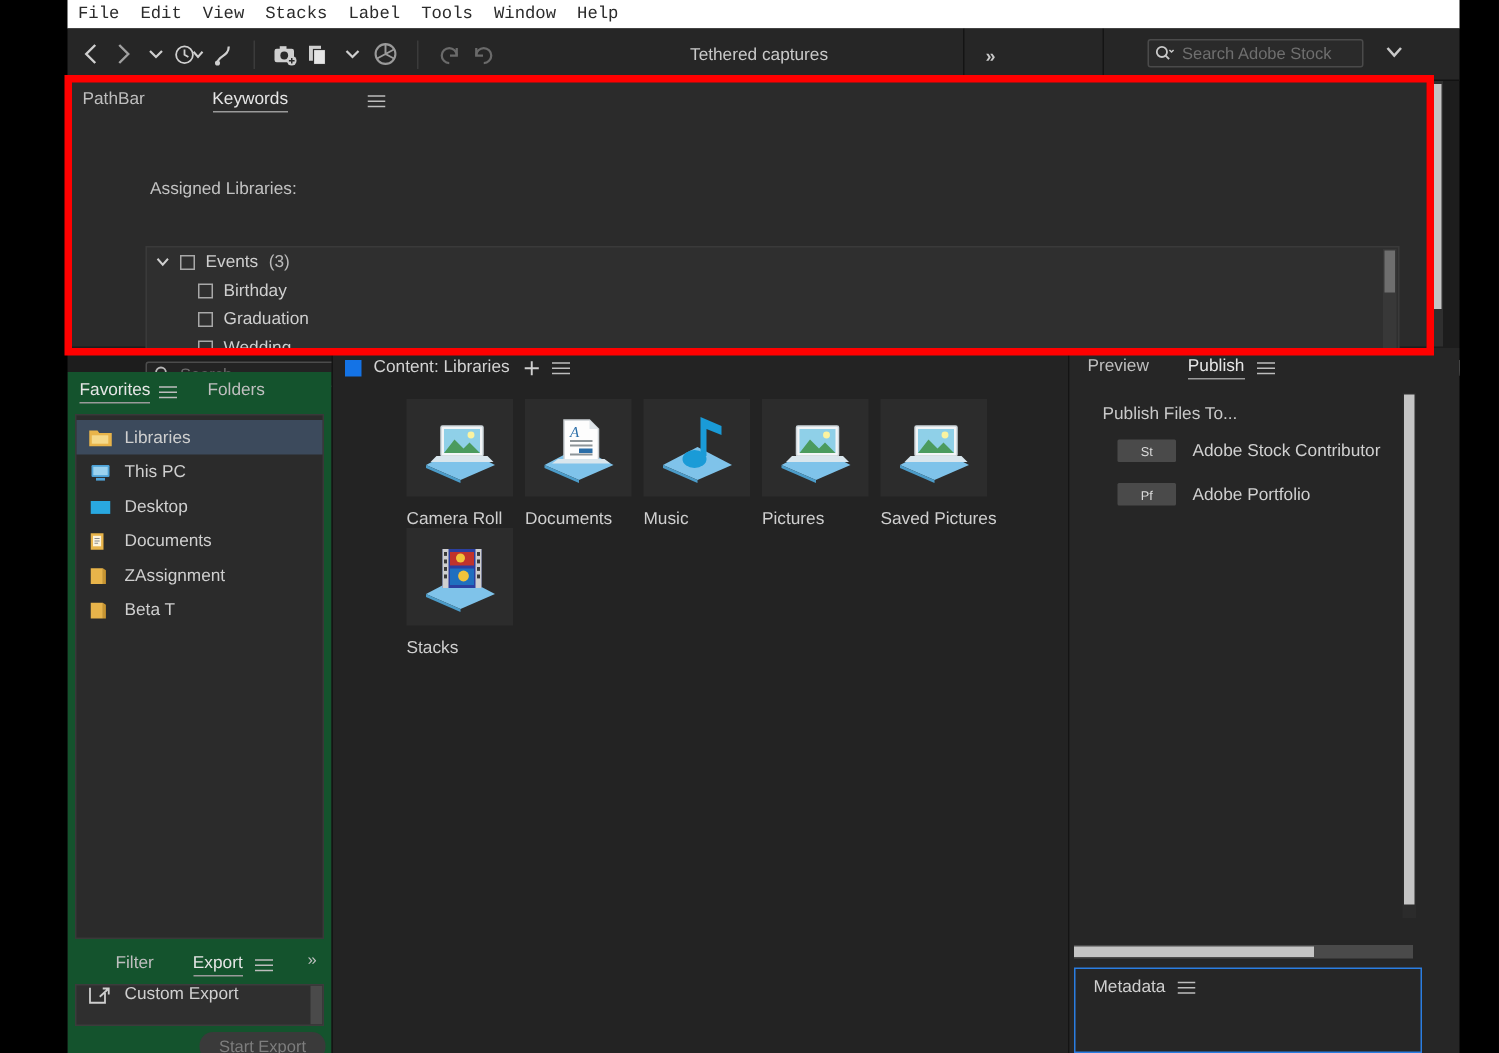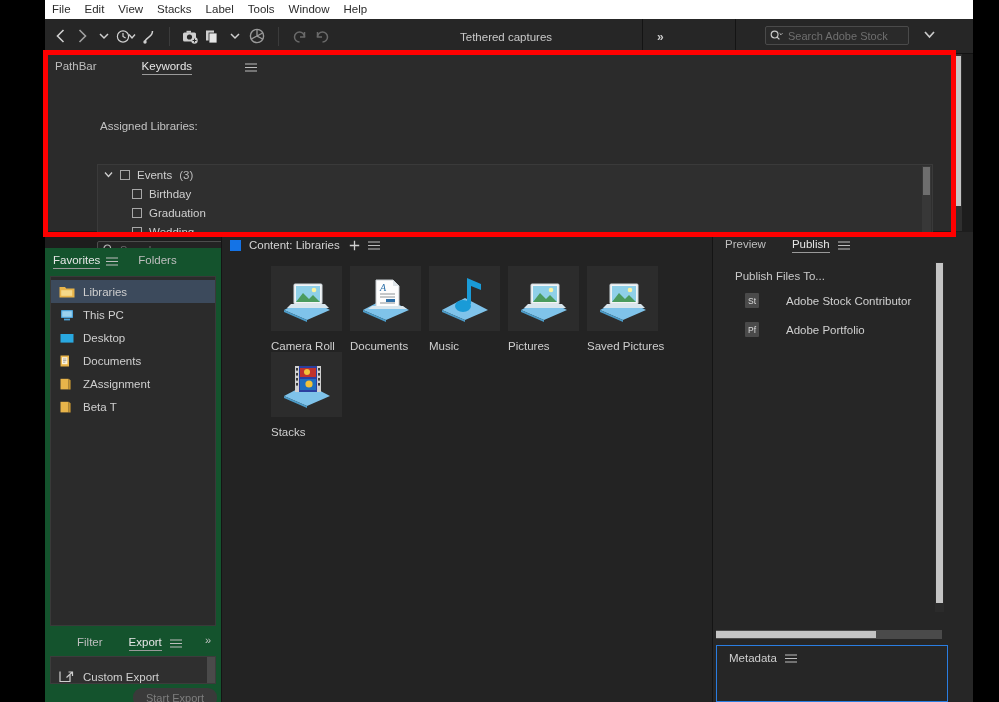--- a/index.html
+++ b/index.html
@@ -10,20 +10,21 @@
     font-size:12px;color:#c8c8c8;
     -webkit-font-smoothing:antialiased;
   }
   #root{position:relative;width:999px;height:702px;background:#000;}
 
   
   .menubar{
     position:absolute;left:45px;top:0;width:928px;height:19px;
     background:#ffffff;display:flex;align-items:center;padding-left:7px;
     box-sizing:border-box;
+    font-family:Liberation Mono, monospace;
   }
   .menubar .mi{
     color:#2b2b2b;font-size:11.5px;padding:0 9px 0 0;margin-right:5px;
     white-space:nowrap;line-height:19px;cursor:default;
   }
 
   
   .appwin{
     position:absolute;left:45px;top:19px;width:928px;height:683px;
     background:#1d1d1d;overflow:hidden;
@@ -119,21 +120,21 @@
   }
   .favrow{height:23px;display:flex;align-items:center;padding-left:8px;font-size:11.5px;color:#cfcfcf;cursor:default;}
   .favrow.sel{background:#3c4a5c;}
   .favico{width:16px;height:14px;margin-right:8px;position:relative;flex:0 0 auto;}
 
   .filterbar{position:absolute;left:0;top:382px;width:176px;height:26px;display:flex;align-items:center;padding-left:32px;box-sizing:border-box;}
   .expand2{position:absolute;left:160px;top:386px;color:#c2c2c2;font-size:11px;}
   .exportbox{
     position:absolute;left:5px;top:408px;width:166px;height:28px;
     background:#2f2f2f;border:1px solid #3c3c3c;box-sizing:border-box;
-    display:flex;align-items:flex-end;padding-left:8px;overflow:hidden;
+    display:flex;align-items:flex-start;padding-left:8px;overflow:hidden;
   }
   .exportbox .lbl{font-size:11.5px;color:#cfcfcf;margin-left:8px;}
   .expscroll{position:absolute;right:0;top:0;width:8px;height:26px;background:#4a4a4a;}
   .startexport{
     position:absolute;left:88px;top:440px;width:84px;height:19px;
     background:#3a3a3a;border-radius:9px;color:#7e7e7e;font-size:11px;
     display:flex;align-items:center;justify-content:center;
   }
 
   
@@ -153,22 +154,22 @@
   }
   .cell .cap{font-size:11.5px;color:#cfcfcf;margin-top:9px;white-space:nowrap;}
 
   
   .rightcol{position:absolute;left:668px;top:0;width:260px;height:470px;background:#262626;}
   .pub-tabs{height:26px;display:flex;align-items:center;padding-left:12px;}
   .pubbody{position:absolute;left:0;top:28px;width:252px;height:350px;}
   .pubtitle{position:absolute;left:22px;top:10px;font-size:11.5px;color:#c9c9c9;}
   .pubrow{position:absolute;left:32px;display:flex;align-items:center;font-size:11.5px;color:#d0d0d0;}
   .badge{
-    width:14px;height:15px;background:#4a4a4a;color:#dcdcdc;font-size:8.5px;
-    display:flex;align-items:center;justify-content:center;margin-right:27px;border-radius:1px;
+    width:39px;height:15px;background:#4a4a4a;color:#dcdcdc;font-size:8.5px;
+    display:flex;align-items:center;justify-content:center;margin-right:11px;border-radius:1px;
   }
   .right-vscroll{position:absolute;left:222px;top:30px;width:9px;height:350px;background:#2b2b2b;}
   .right-vscroll i{position:absolute;left:1px;top:1px;width:7px;height:340px;background:#c4c4c4;}
   .right-hscroll{position:absolute;left:3px;top:398px;width:226px;height:9px;background:#4a4a4a;}
   .right-hscroll i{position:absolute;left:0;top:1px;width:160px;height:7px;background:#c4c4c4;}
   .metapanel{
     position:absolute;left:3px;top:413px;width:232px;height:57px;
     background:#262626;border:1px solid #2a7de1;box-sizing:border-box;
   }
   .metahead{height:24px;display:flex;align-items:center;padding-left:12px;font-size:11.5px;color:#cfcfcf;}

